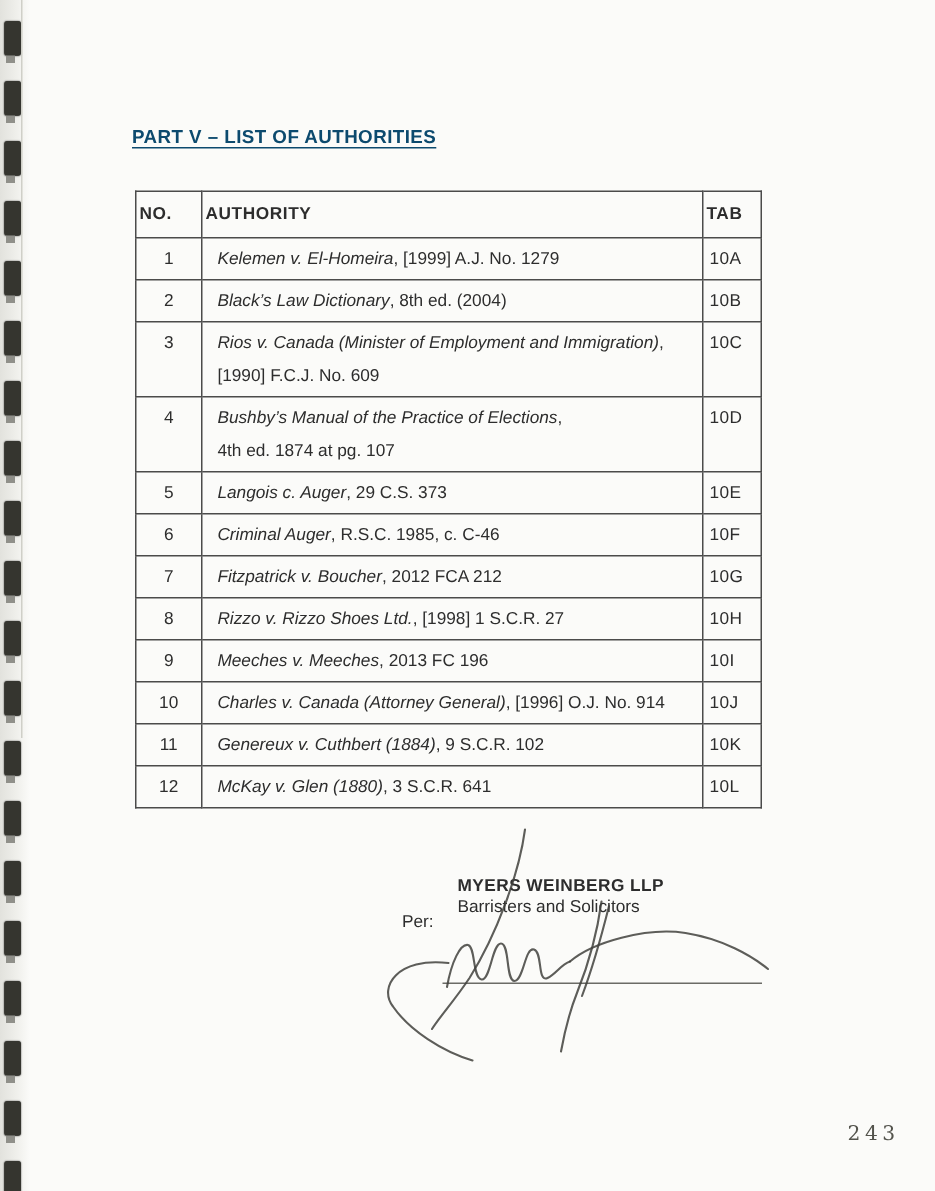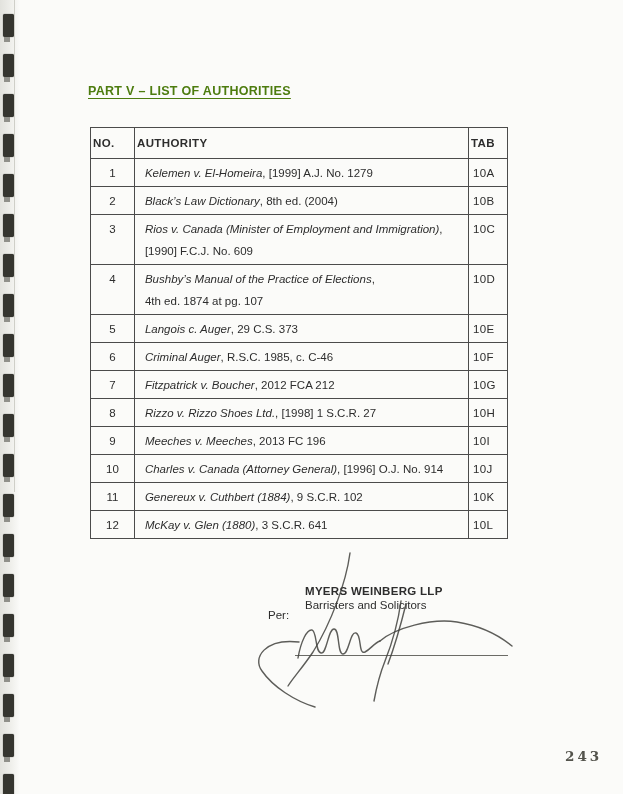--- a/index.html
+++ b/index.html
@@ -26,21 +26,21 @@
   .bind-tab::after {
     content: ""; position: absolute; left: 1px; bottom: -5px;
     width: 6px; height: 5px; background: #90908a;
   }
   .edge-line { position: absolute; left: 14px; top: 0; width: 1px; height: 62%; background: #cfcfc8; }
 
   .title {
     position: absolute; left: 88px; top: 84px; margin: 0;
     font-size: 12.5px; font-weight: bold; letter-spacing: 0.3px;
     text-decoration: underline; text-underline-offset: 3px;
-    color: #4d7c0f;
+    color: #0c4a6e;
   }
 
   table.auth {
     position: absolute; left: 90px; top: 127px; width: 418px;
     border-collapse: collapse;
     font-size: 11.5px; color: #2d2d2d;
   }
   table.auth th, table.auth td { border: 1px solid #4b4b4b; }
   table.auth th {
     font-weight: bold; height: 30px; text-align: left;
@@ -62,21 +62,21 @@
   .sig-line { position: absolute; left: 295px; top: 655px; width: 213px; height: 1px; background: #6b6b66; }
 
   .sig-block { position: absolute; left: 305px; top: 659px; font-size: 11.5px; line-height: 14px; }
   .sig-name { font-weight: bold; letter-spacing: 0.2px; }
 
   .signature { position: absolute; left: 235px; top: 548px; width: 300px; height: 175px; pointer-events: none; }
   .signature path { fill: none; stroke: #41413d; stroke-width: 1.4; stroke-linecap: round; opacity: 0.85; }
 
   .page-no {
     position: absolute; left: 565px; top: 748px;
-    font-family: "DejaVu Serif", serif; font-size: 13.5px; font-weight: bold;
+    font-family: "DejaVu Serif", serif; font-size: 13.5px; font-weight: normal;
     letter-spacing: 3px; color: #53534c;
   }
 </style>
 </head>
 <body>
 
 <div class="page">
 
   <div class="binding">
       <div class="bind-tab" style="top: 14px;"></div>

